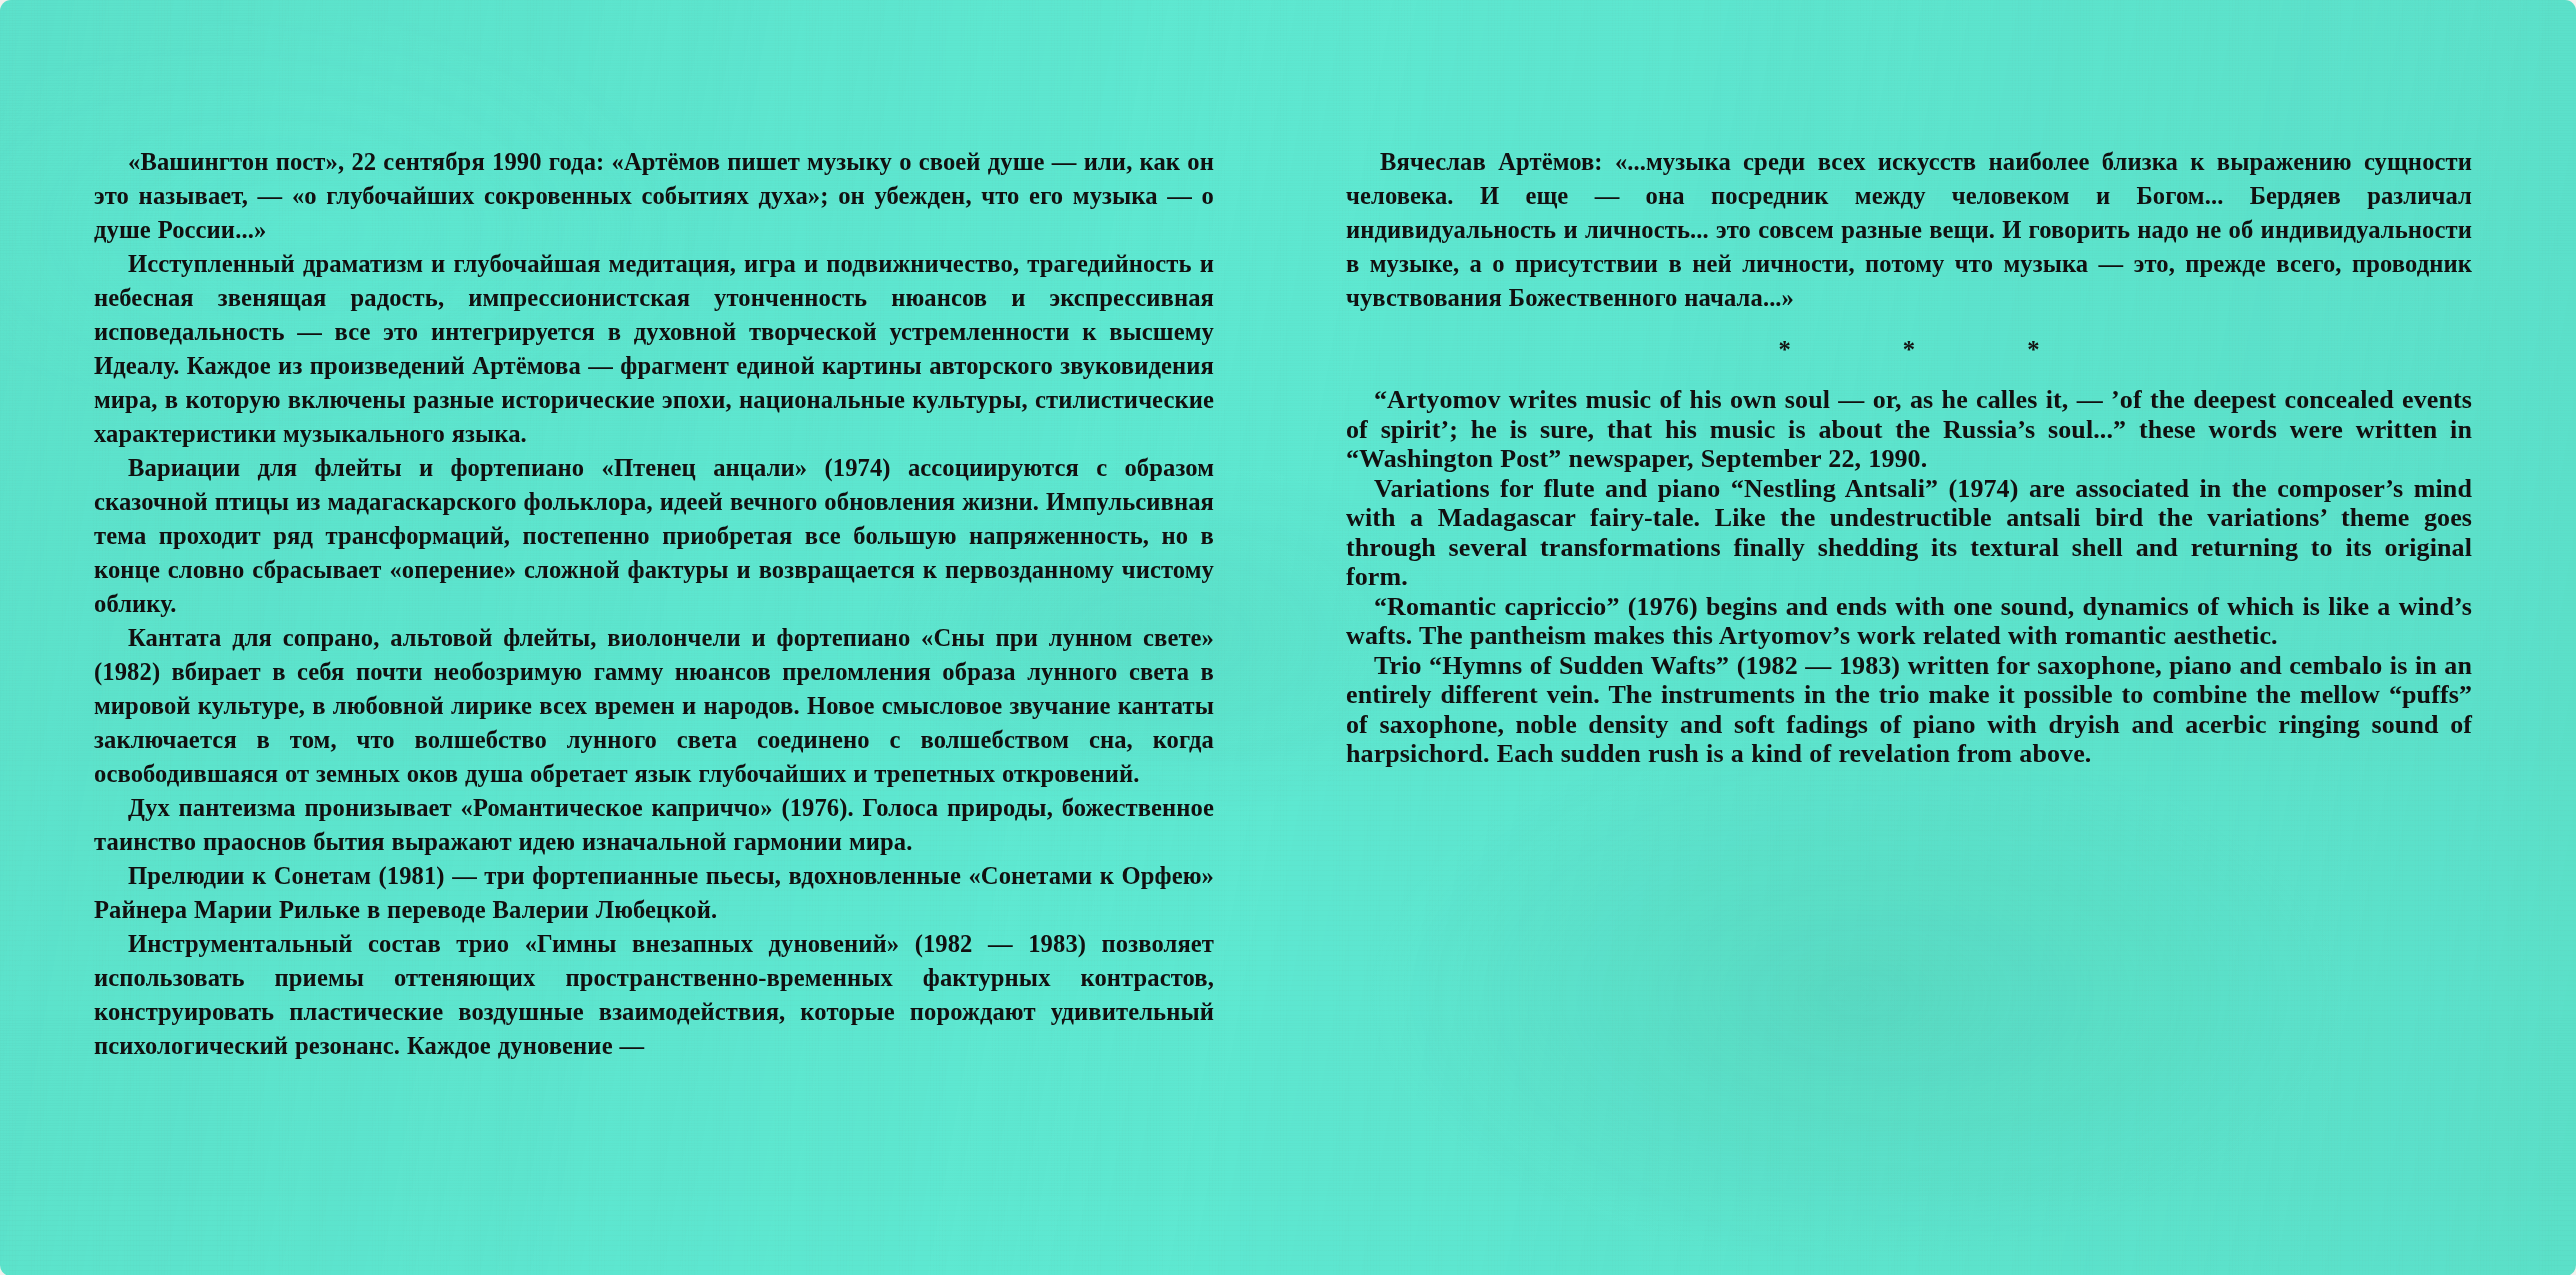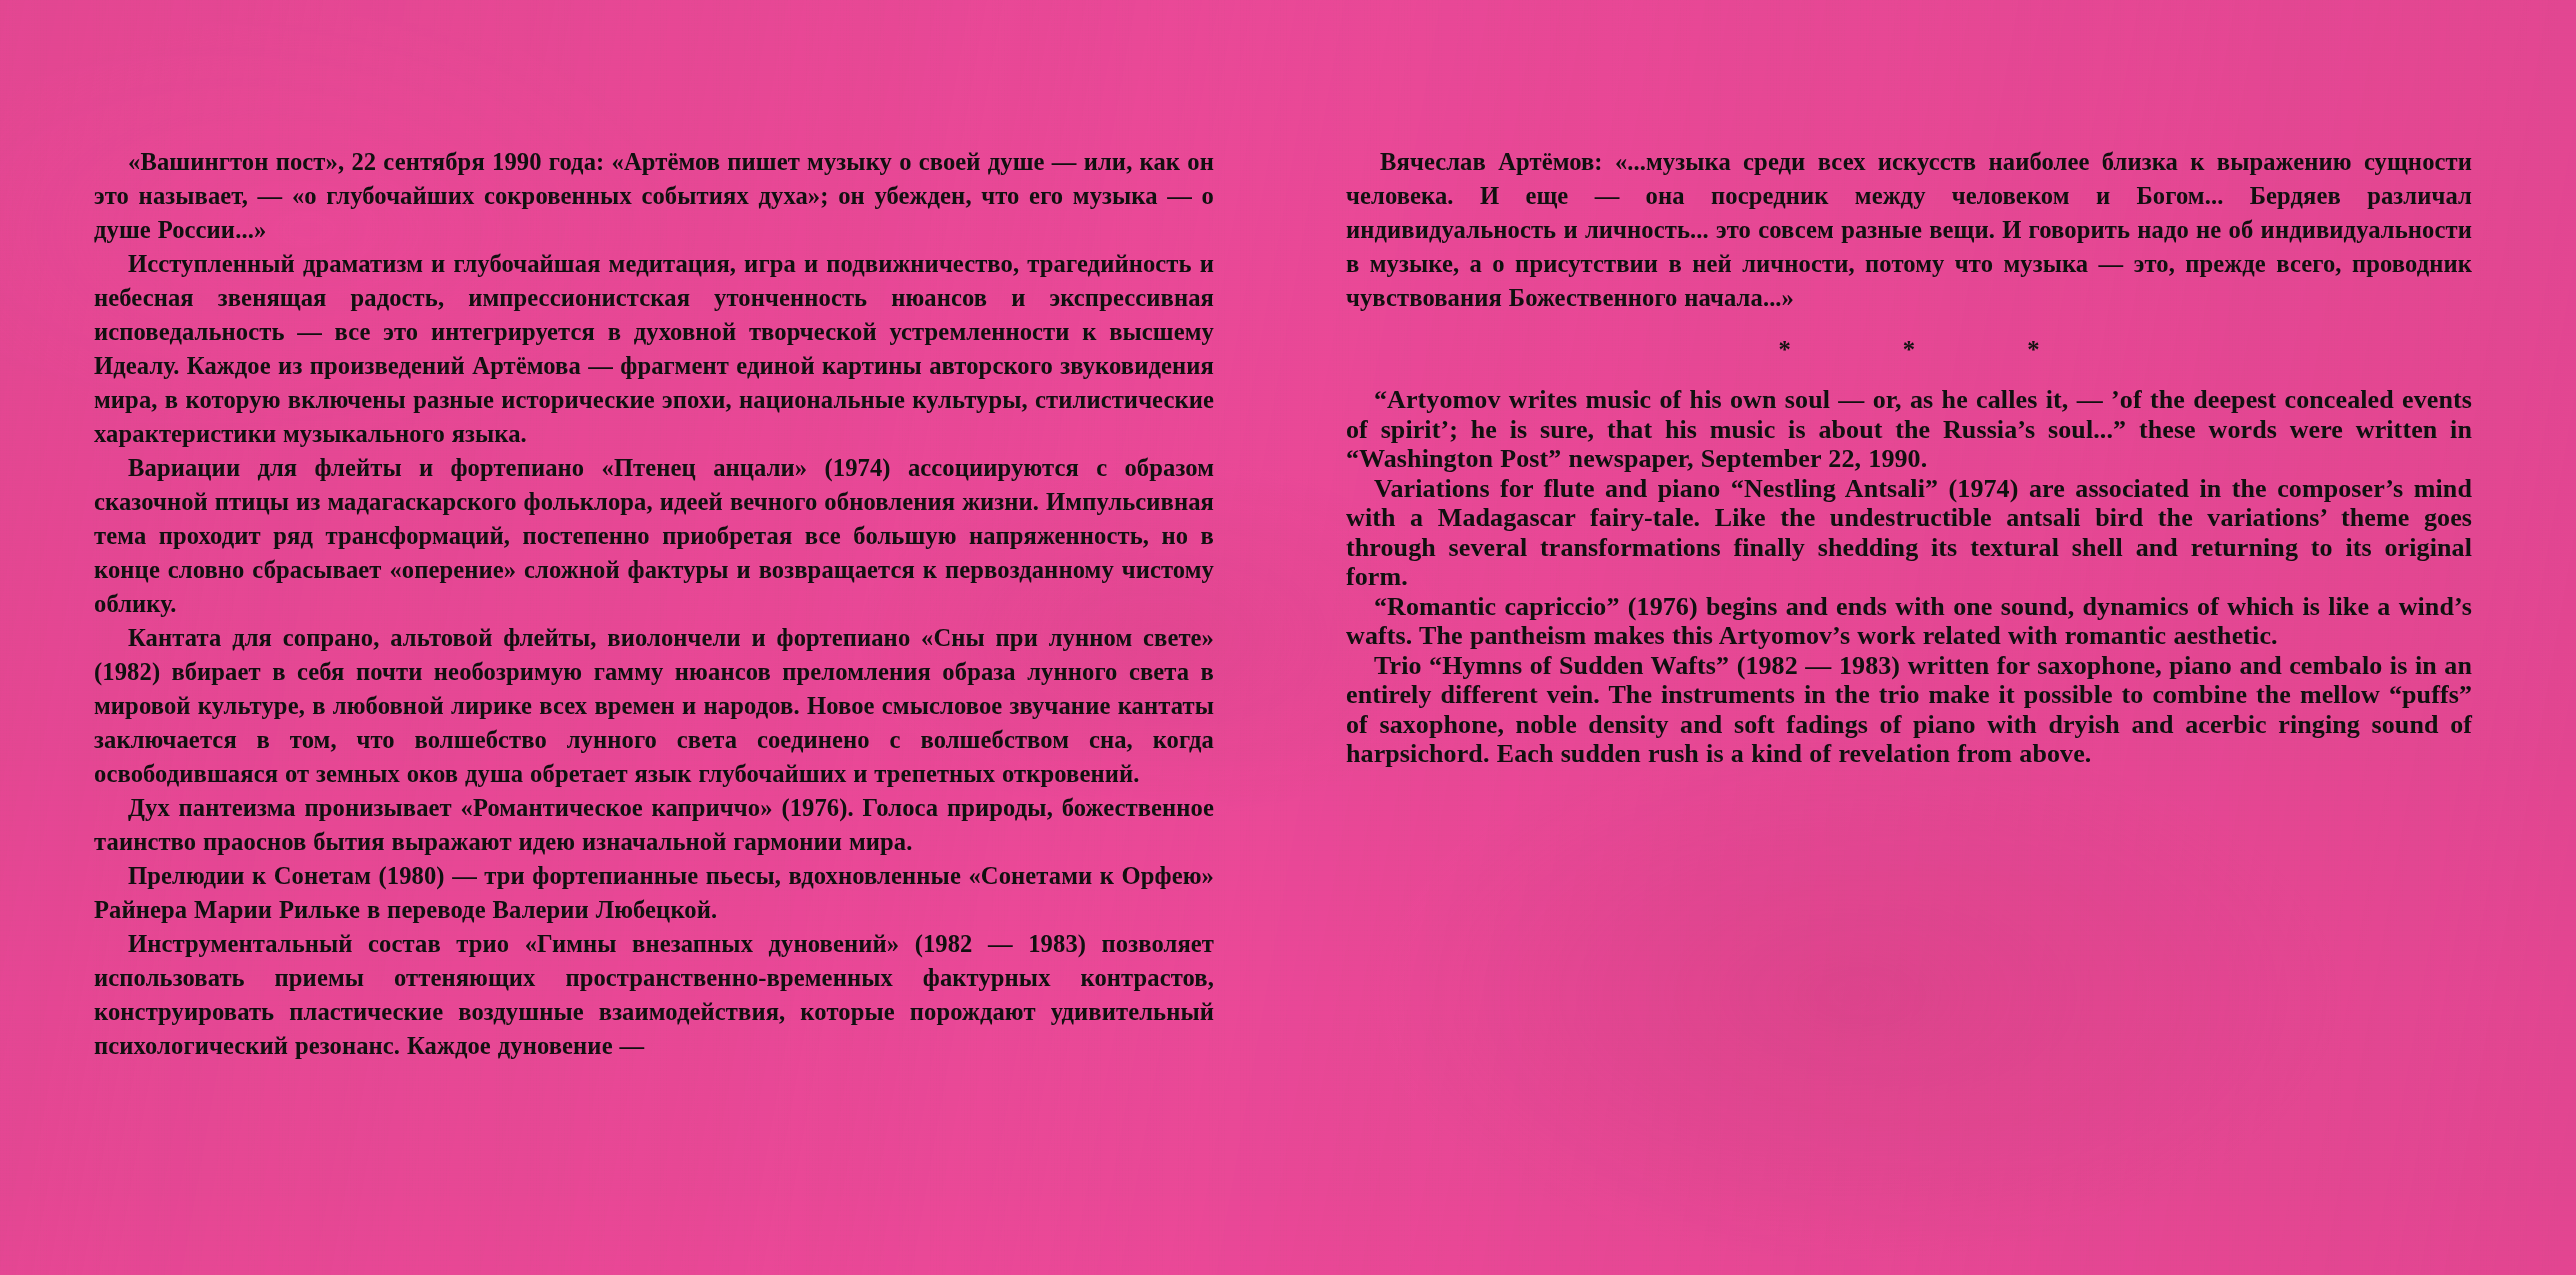--- a/index.html
+++ b/index.html
@@ -5,24 +5,25 @@
 <style>
   html, body {
     margin: 0;
     padding: 0;
     background: #f2f1ed;
   }
   .page {
     position: relative;
     width: 2576px;
     height: 1276px;
-    background: #ec4899;
+    background: #5eead4;
     overflow: hidden;
     font-family: "Liberation Serif", "DejaVu Serif", serif;
     color: #111010;
+    border-radius: 11px;
   }
   
   .page::before {
     content: "";
     position: absolute;
     inset: 0;
     pointer-events: none;
     background:
       radial-gradient(ellipse 554px 308px at 12% 18%, rgba(255,255,255,0.55), rgba(255,255,255,0) 70%),
       radial-gradient(ellipse 677px 369px at 72% 78%, rgba(214,211,203,0.35), rgba(214,211,203,0) 72%),
@@ -106,21 +107,21 @@
 
 <div class="page">
   <div class="columns">
 
     <div class="col col-left ru">
       <p class="para first">«Вашингтон пост», 22 сентября 1990 года: «Артёмов пишет музыку о своей душе — или, как он это называет, — «о глубочайших сокровенных событиях духа»; он убежден, что его музыка — о душе России...»</p>
       <p class="para">Исступленный драматизм и глубочайшая медитация, игра и подвижничество, трагедийность и небесная звенящая радость, импрессионистская утонченность нюансов и экспрессивная исповедальность — все это интегрируется в духовной творческой устремленности к высшему Идеалу. Каждое из произведений Артёмова — фрагмент единой картины авторского звуковидения мира, в которую включены разные исторические эпохи, национальные культуры, стилистические характеристики музыкального языка.</p>
       <p class="para">Вариации для флейты и фортепиано «Птенец анцали» (1974) ассоциируются с образом сказочной птицы из мадагаскарского фольклора, идеей вечного обновления жизни. Импульсивная тема проходит ряд трансформаций, постепенно приобретая все большую напряженность, но в конце словно сбрасывает «оперение» сложной фактуры и возвращается к первозданному чистому облику.</p>
       <p class="para">Кантата для сопрано, альтовой флейты, виолончели и фортепиано «Сны при лунном свете» (1982) вбирает в себя почти необозримую гамму нюансов преломления образа лунного света в мировой культуре, в любовной лирике всех времен и народов. Новое смысловое звучание кантаты заключается в том, что волшебство лунного света соединено с волшебством сна, когда освободившаяся от земных оков душа обретает язык глубочайших и трепетных откровений.</p>
       <p class="para">Дух пантеизма пронизывает «Романтическое каприччо» (1976). Голоса природы, божественное таинство праоснов бытия выражают идею изначальной гармонии мира.</p>
-      <p class="para">Прелюдии к Сонетам (1980) — три фортепианные пьесы, вдохновленные «Сонетами к Орфею» Райнера Марии Рильке в переводе Валерии Любецкой.</p>
+      <p class="para">Прелюдии к Сонетам (1981) — три фортепианные пьесы, вдохновленные «Сонетами к Орфею» Райнера Марии Рильке в переводе Валерии Любецкой.</p>
       <p class="para">Инструментальный состав трио «Гимны внезапных дуновений» (1982 — 1983) позволяет использовать приемы оттеняющих пространственно-временных фактурных контрастов, конструировать пластические воздушные взаимодействия, которые порождают удивительный психологический резонанс. Каждое дуновение —</p>
     </div>
 
     <div class="col col-right">
       <div class="ru">
         <p class="para">Вячеслав Артёмов: «...музыка среди всех искусств наиболее близка к выражению сущности человека. И еще — она посредник между человеком и Богом... Бердяев различал индивидуальность и личность... это совсем разные вещи. И говорить надо не об индивидуальности в музыке, а о присутствии в ней личности, потому что музыка — это, прежде всего, проводник чувствования Божественного начала...»</p>
       </div>
 
       <div class="sep-stars">*  *  *</div>
 

